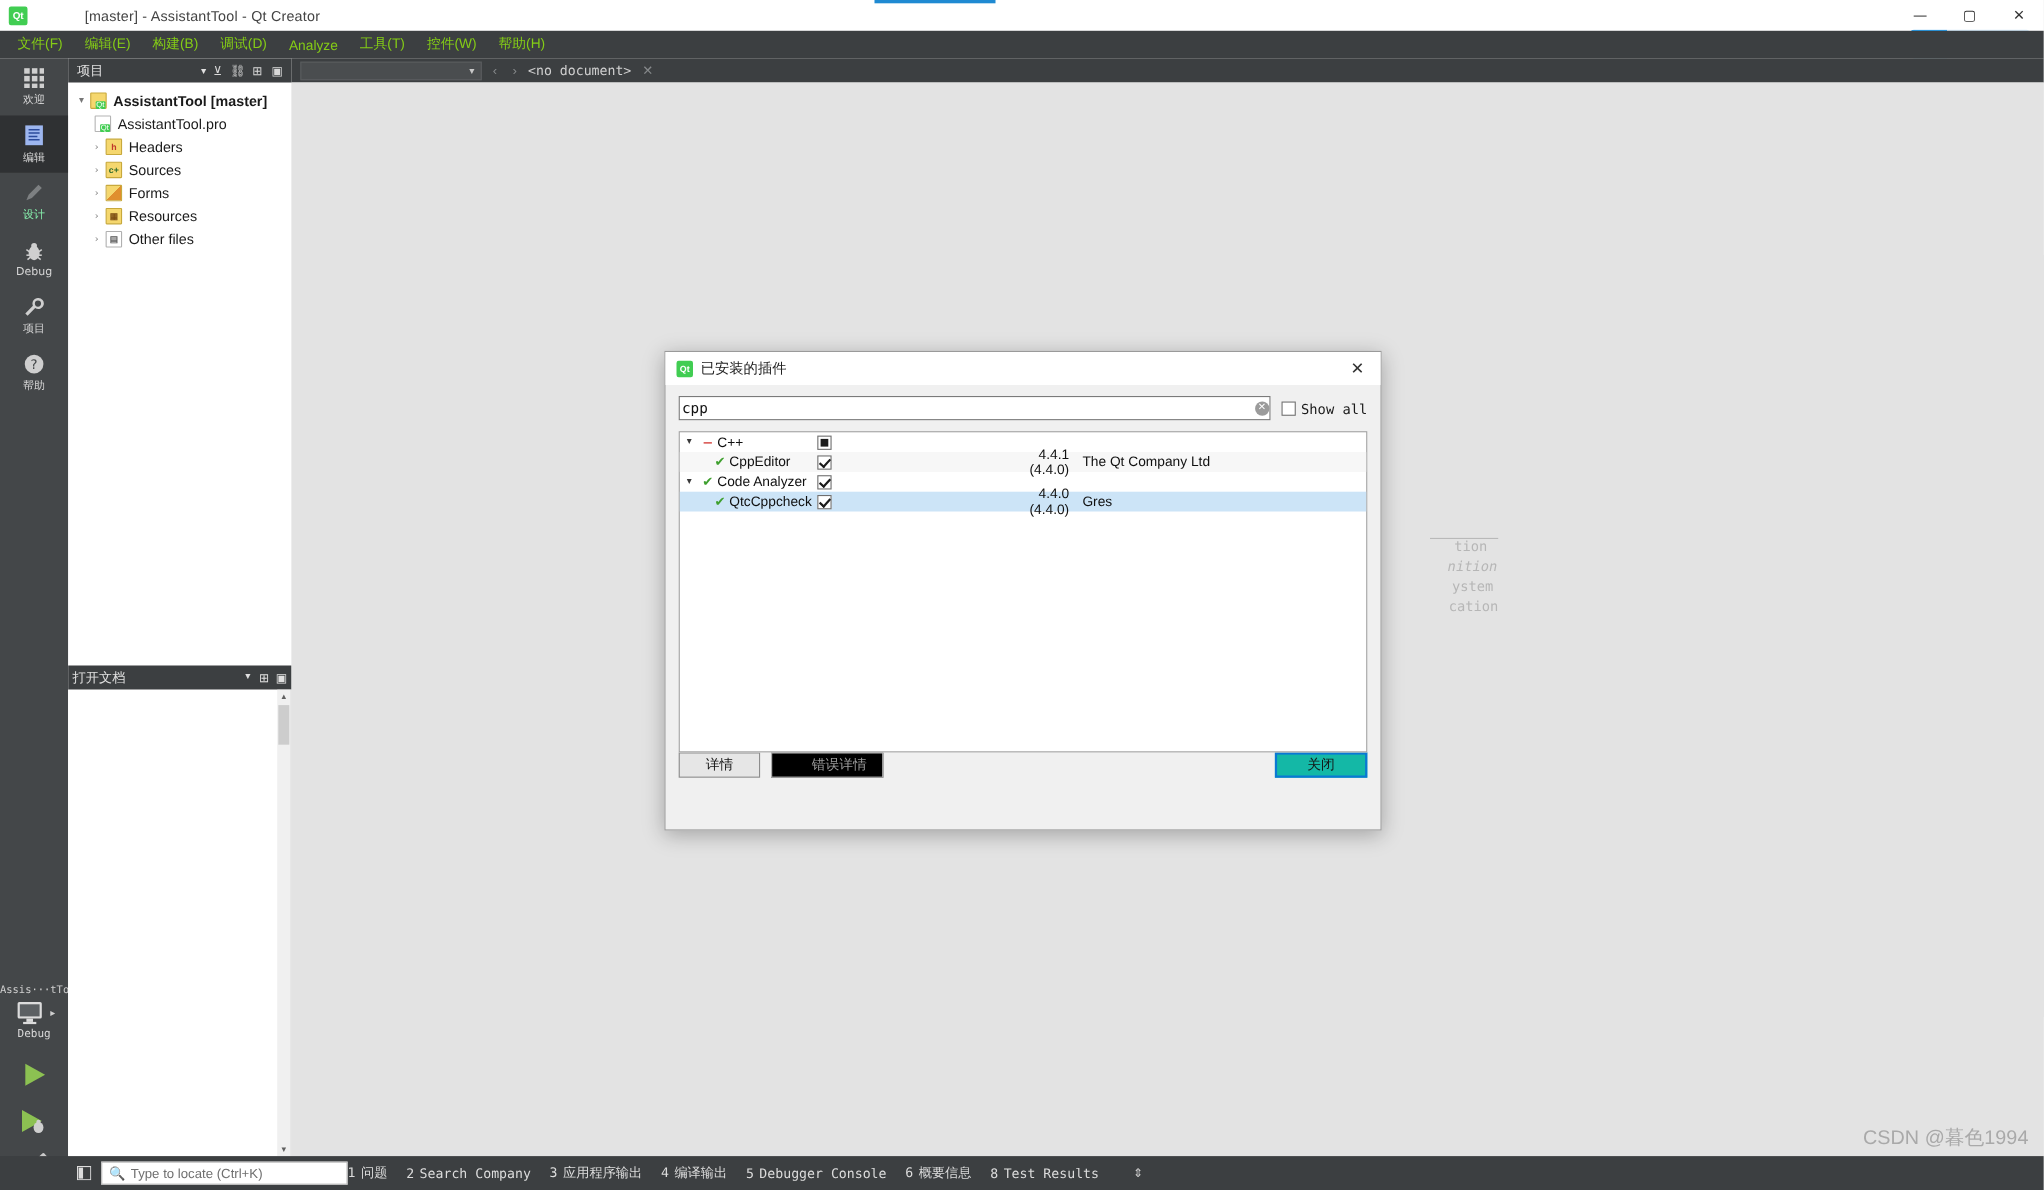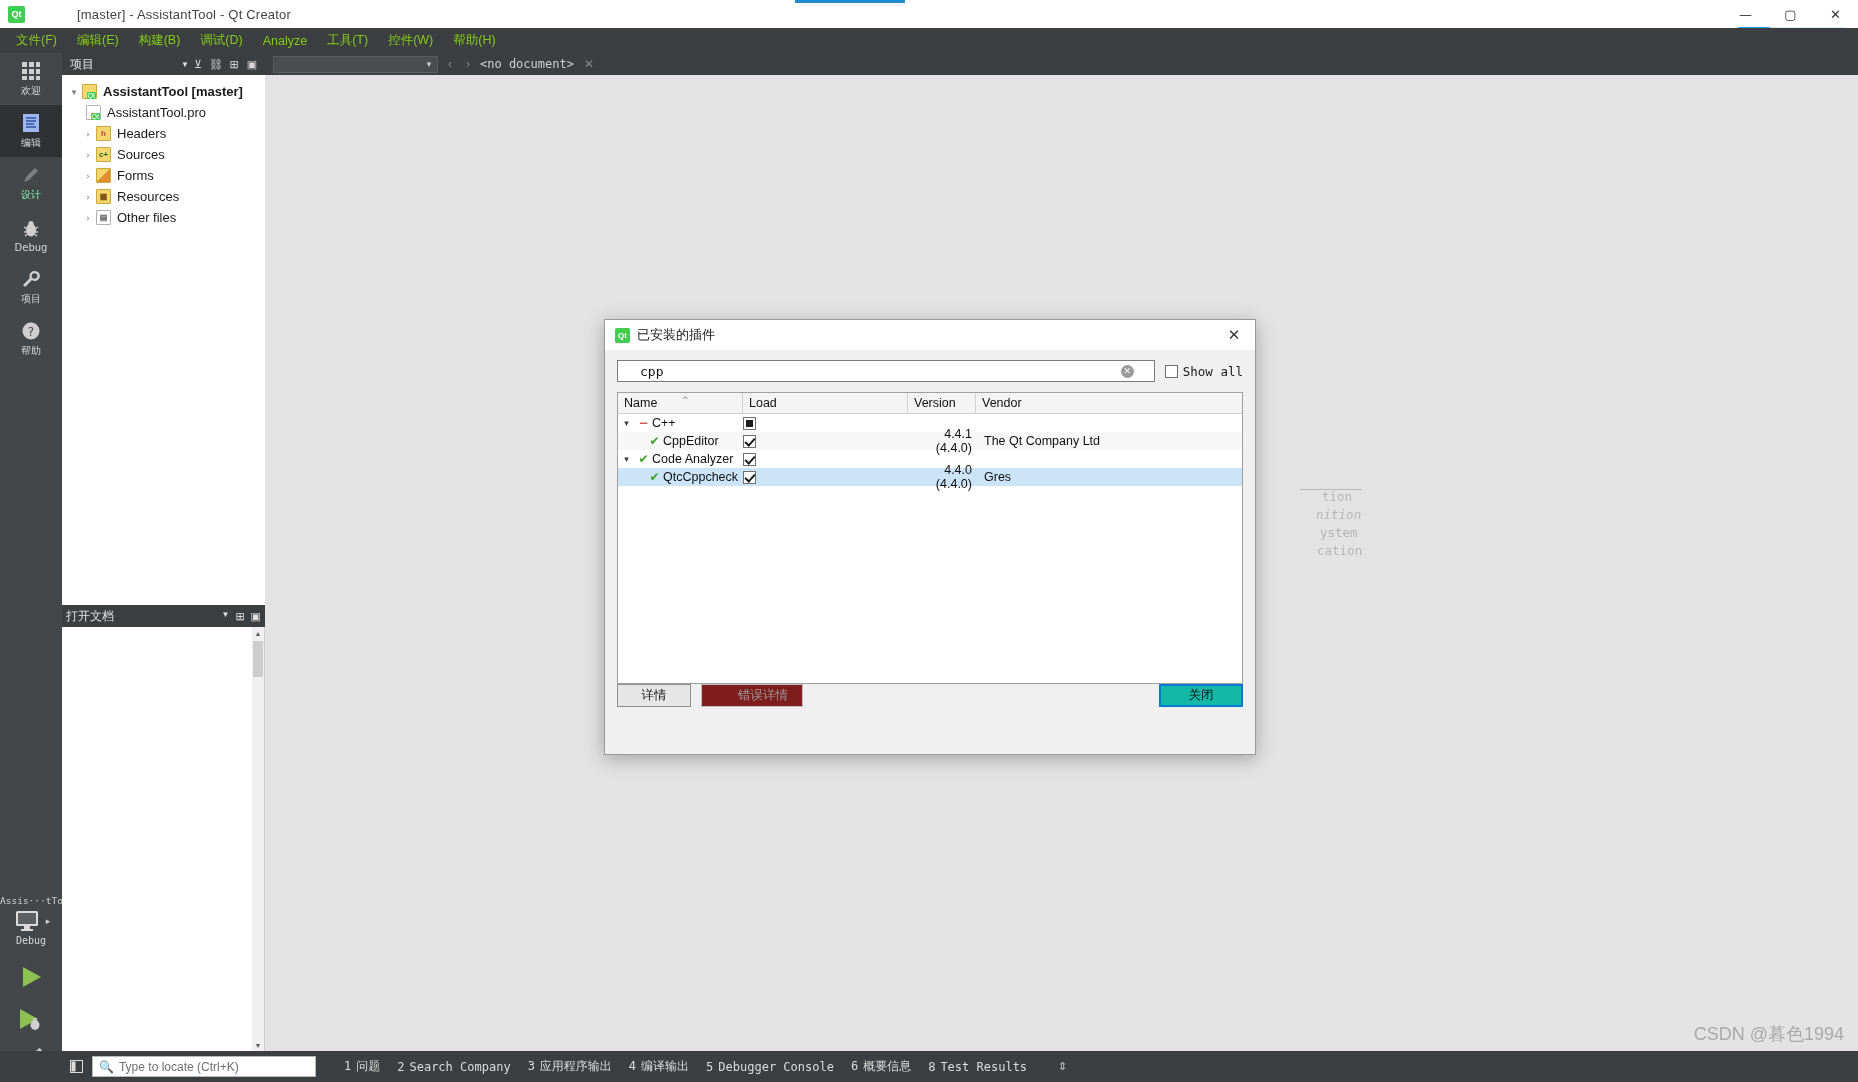--- a/index.html
+++ b/index.html
@@ -121,21 +121,21 @@
     box-shadow:0 4px 18px rgba(0,0,0,.28);
   }
   .dlg-title { height:30px; background:#ffffff; display:flex; align-items:center; padding:0 6px; }
   .dlg-title .qt-logo { width:15px; height:15px; font-size:8px; margin-left:4px; margin-right:7px; }
   .dlg-title-text { font-size:13px; color:#222; flex:1; }
   .dlg-close { width:30px; height:28px; display:flex; align-items:center; justify-content:center;
                font-size:15px; color:#333; font-family:"DejaVu Sans", sans-serif; }
   .dlg-body { padding:10px 12px 10px 12px; }
   .searchrow { display:flex; align-items:center; gap:10px; }
   .searchbox { flex:1; height:22px; border:1px solid #7a7a7a; background:#fff;
-               display:flex; align-items:center; padding:0 20px; }
+               display:flex; align-items:center; padding:0 0; }
   .searchbox input { border:0; outline:0; flex:1; font-size:13px; color:#111;
                      font-family:"DejaVu Sans Mono", monospace; background:transparent; }
   .clear-ico { width:13px; height:13px; border-radius:50%; background:#9b9b9b; color:#fff;
                font-size:9px; display:flex; align-items:center; justify-content:center;
                font-family:"DejaVu Sans", sans-serif; }
   .showall { display:flex; align-items:center; gap:5px; font-size:12.5px; color:#1a1a1a;
              font-family:"DejaVu Sans Mono", monospace; }
   .cb { width:13px; height:13px; border:1px solid #6f6f6f; background:#fff; display:inline-block;
         position:relative; flex:none; }
   .cb.checked::after { content:""; position:absolute; left:3px; top:0px; width:4px; height:8px;
@@ -165,32 +165,32 @@
            font-family:"DejaVu Sans", sans-serif; }
   .state { width:17px; text-align:center; font-size:12px; font-family:"DejaVu Sans", sans-serif; }
   .state.ok { color:#3fa02f; }
   .state.warn { color:#d9534f; font-weight:bold; }
   .indent { width:28px; }
 
   .btnrow { display:flex; align-items:center; margin-top:0; }
   .btn { height:23px; min-width:74px; padding:0 14px; background:#e6e6e6; border:1px solid #8d8d8d;
          font-size:12.5px; color:#141414; display:flex; align-items:center; justify-content:center;
          font-family:"DejaVu Sans", sans-serif; }
-  .btn.disabled { color:#9c9c9c; border-color:#bdbdbd; background:#7f1d1d;padding-left:36px; }
+  .btn.disabled { color:#9c9c9c; border-color:#bdbdbd; background:#000000;padding-left:36px; }
   .btn.primary { margin-left:auto; border:2px solid #0a78d4; background:#14b8a6; min-width:84px; }
 
   
   .statusbar { position:absolute; left:0; bottom:0; width:1858px; height:31px;
                background:#3c3f41; display:flex; align-items:center; padding-left:66px; gap:0; }
   .sb-ico { width:20px; height:20px; display:flex; align-items:center; justify-content:center;
             color:#dcdcdc; }
   .locator { width:224px; height:21px; background:#fff; border:1px solid #b8b8b8; margin-left:6px;
              display:flex; align-items:center; gap:5px; padding:0 6px; }
   .locator span { font-size:12px; color:#6f6f6f; }
-  .sb-items { display:flex; align-items:center; gap:17px; margin-left:28px;
+  .sb-items { display:flex; align-items:center; gap:17px; 
               font-size:12px; color:#dcdcdc; font-family:"DejaVu Sans Mono", monospace; }
   .sb-item .num { color:#dcdcdc; margin-right:5px; }
   .sb-updown { margin-left:14px; color:#cfcfcf; font-size:11px; font-family:"DejaVu Sans", sans-serif; }
 
   
   .upload-badge { position:absolute; right:12px; top:27px; height:26px; display:flex;
                   align-items:center; background:#d6ecfb; border-radius:4px; overflow:hidden; }
   .upload-badge .ic { width:34px; height:26px; background:#26a4f5; color:#fff;
                       display:flex; align-items:center; justify-content:center; font-size:14px; }
   .upload-badge .tx { padding:0 12px; font-size:13px; color:#3b9fe0; }
@@ -440,29 +440,20 @@
         <input type="text" value="cpp" style="">
         <span class="clear-ico">✕</span>
       </div>
       <div class="showall">
         <span class="cb"></span>
         <span>Show  all</span>
       </div>
     </div>
 
     <div class="tree-table">
-      <div class="th-row">
-        <div class="th name">
-          <span>Name</span>
-          <span class="sort-ind">^</span>
-        </div>
-        <div class="th load">Load</div>
-        <div class="th version">Version</div>
-        <div class="th vendor">Vendor</div>
-      </div>
 
       <div class="tr">
         <div class="c-name">
           <span class="twist">▾</span>
           <span class="state warn">−</span>
           <span>C++</span>
         </div>
         <div class="c-load">
             <span class="cb partial"></span>
           </div>

